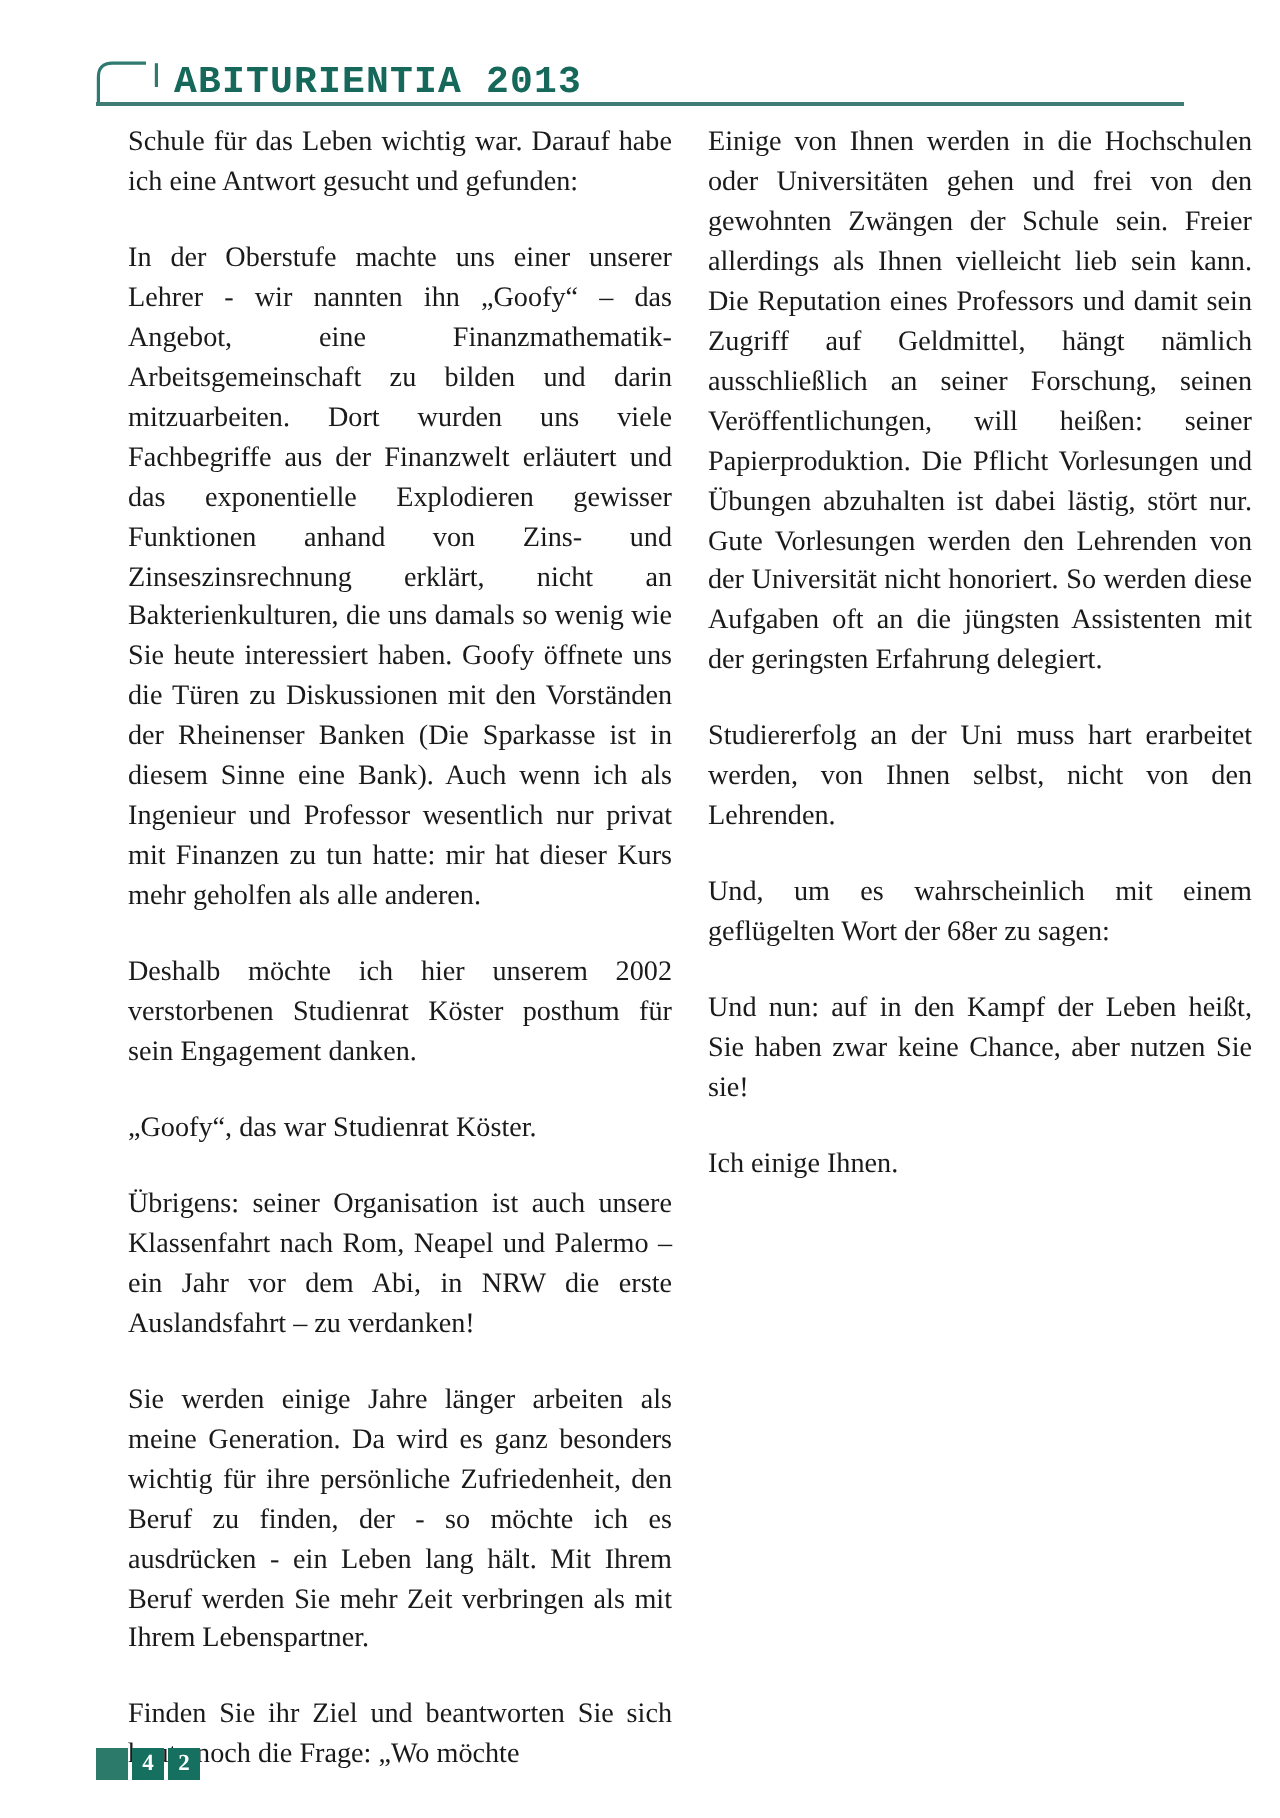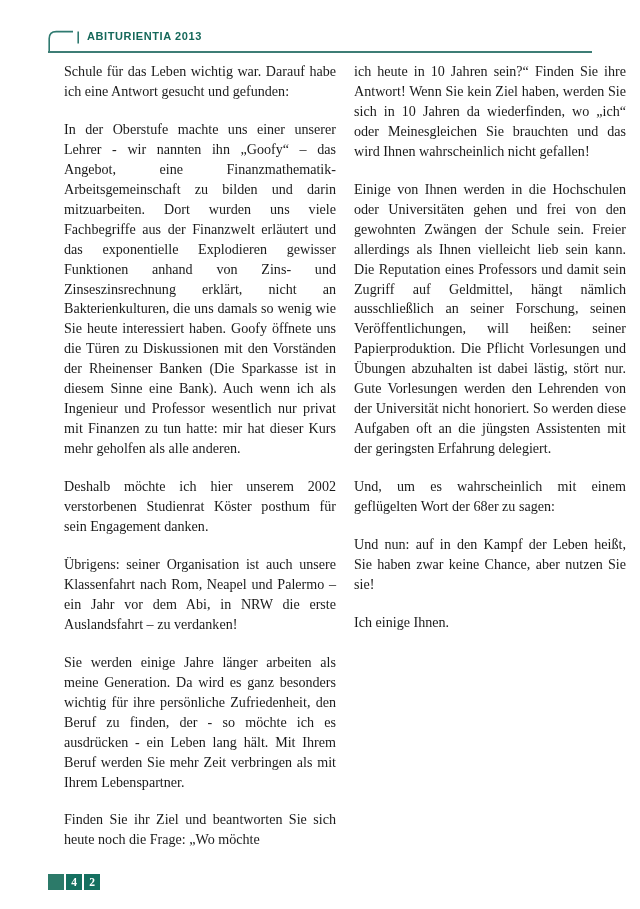--- a/index.html
+++ b/index.html
@@ -29,23 +29,23 @@
     left: 48px;
     top: 30px;
     width: 34px;
     height: 22px;
   }
   .header-mark svg { display: block; }
   .header-title {
     position: absolute;
     left: 87px;
     top: 30px;
-    font-family: Liberation Sans, sans-serif;
+    font-family: Liberation Mono, monospace;
     font-weight: bold;
-    font-size: 11px;
+    font-size: 19px;
     letter-spacing: 0.6px;
     color: #15685a;
     white-space: nowrap;
   }
   .header-rule {
     position: absolute;
     left: 48px;
     top: 51px;
     width: 544px;
     height: 1.6px;
@@ -114,28 +114,29 @@
   <div class="header-title">ABITURIENTIA 2013</div>
   <div class="header-rule"></div>
 </div>
 
 <div class="columns">
 
   <div class="column column-left">
     <p>Schule für das Leben wichtig war. Darauf habe ich  eine Antwort gesucht und gefunden:</p>
     <p>In der Oberstufe machte uns einer unserer Lehrer - wir nannten ihn „Goofy“ – das Angebot, eine Finanzmathematik-Arbeitsgemeinschaft zu bilden und darin mitzuarbeiten. Dort wurden uns viele Fachbegriffe aus der Finanzwelt erläutert und das exponentielle Explodieren gewisser Funktionen anhand von Zins- und Zinseszinsrechnung erklärt, nicht an Bakterienkulturen, die uns damals so wenig wie Sie heute interessiert haben. Goofy öffnete uns die Türen zu Diskussionen mit den Vorständen der Rheinenser Banken (Die Sparkasse ist in diesem Sinne eine Bank). Auch wenn ich als Ingenieur und Professor wesentlich nur privat mit Finanzen zu tun hatte: mir hat dieser Kurs mehr geholfen als alle anderen.</p>
     <p>Deshalb möchte ich hier unserem 2002 verstorbenen Studienrat Köster posthum für sein Engagement danken.</p>
+    <p>„Goofy“, das war Studienrat Köster.</p>
     <p>Übrigens: seiner Organisation ist auch unsere Klassenfahrt nach Rom, Neapel und Palermo – ein Jahr vor dem Abi, in NRW die erste Auslandsfahrt – zu verdanken!</p>
     <p>Sie werden einige Jahre länger arbeiten als meine Generation. Da wird es ganz besonders wichtig für ihre persönliche Zufriedenheit, den Beruf zu finden, der - so möchte ich es ausdrücken - ein Leben lang hält. Mit Ihrem Beruf werden Sie mehr Zeit verbringen als mit Ihrem Lebenspartner.</p>
     <p>Finden Sie ihr Ziel und beantworten Sie sich heute noch die Frage: „Wo möchte</p>
   </div>
 
   <div class="column column-right">
-    <p>ich heute in 10 Jahren sein?“ Finden Sie ihre Antwort! Wenn Sie kein Ziel haben, werden Sie sich in 10 Jahren da wiederfinden, wo „ich“ oder Meinesgleichen Sie brauchten und das wird Ihnen wahrscheinlich nicht gefallen!</p>
     <p>Einige von Ihnen werden in die Hochschulen oder Universitäten gehen und frei von den gewohnten Zwängen der Schule sein. Freier allerdings als Ihnen vielleicht lieb sein kann. Die Reputation eines Professors und damit sein Zugriff auf Geldmittel, hängt nämlich ausschließlich an seiner Forschung, seinen Veröffentlichungen, will heißen: seiner Papierproduktion. Die Pflicht Vorlesungen und Übungen abzuhalten ist dabei lästig, stört nur. Gute Vorlesungen werden den Lehrenden von der Universität nicht honoriert. So werden diese Aufgaben oft an die jüngsten Assistenten mit der geringsten Erfahrung delegiert.</p>
+    <p>Studiererfolg an der Uni muss hart erarbeitet werden, von Ihnen selbst, nicht von den Lehrenden.</p>
     <p>Und, um es wahrscheinlich mit einem geflügelten Wort der 68er zu sagen:</p>
     <p>Und nun: auf in den Kampf der Leben heißt, Sie haben zwar keine Chance, aber nutzen Sie sie!</p>
     <p>Ich einige Ihnen.</p>
   </div>
 
 </div>
 
 <div class="page-footer">
   <div class="pagenum-box blank"></div>
   <div class="pagenum-box">4</div>

